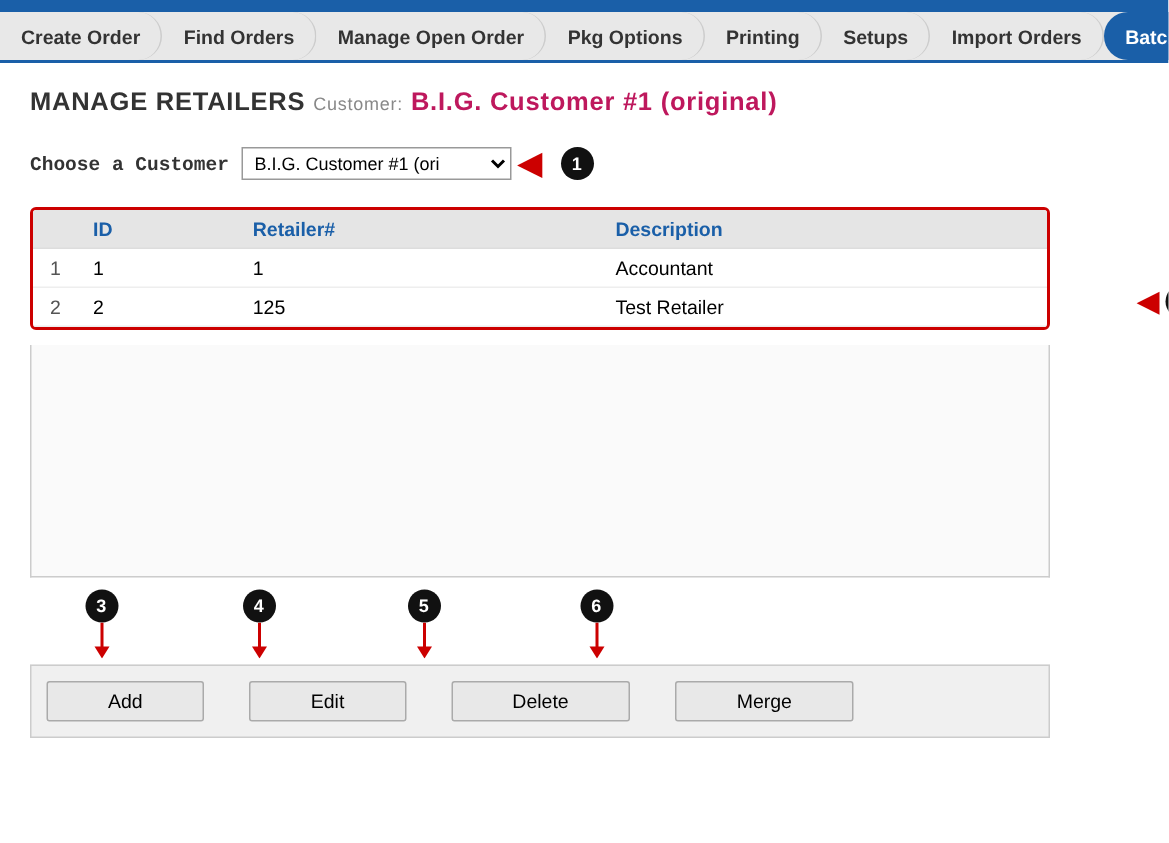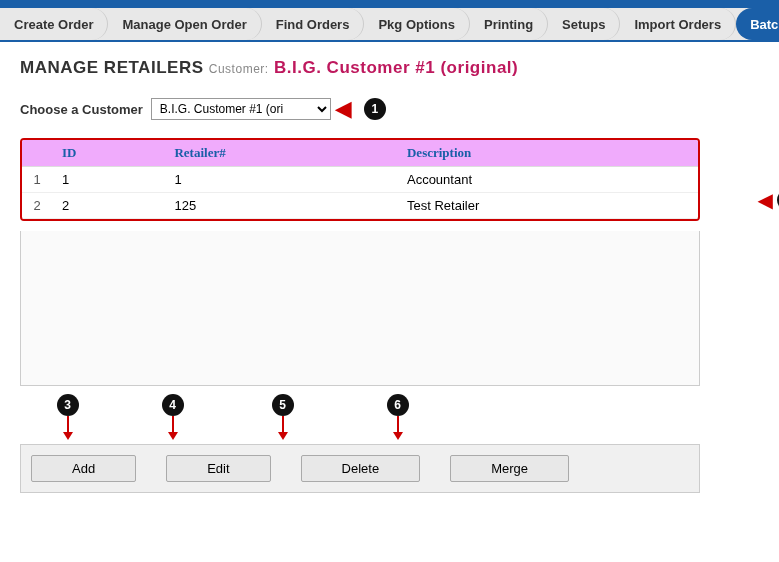--- a/index.html
+++ b/index.html
@@ -71,20 +71,21 @@
       color: #888;
       font-weight: normal;
       font-variant: normal;
       text-transform: none;
       font-size: 12px;
     }
     .chooser-label {
       font-weight: bold;
       color: #333;
       font-size: 13px;
+      font-family: Liberation Mono, monospace;
     }
     .chooser-select {
       border: 1px solid #999;
       padding: 2px 4px;
       font-size: 12px;
       width: 180px;
       background: #fff;
       cursor: pointer;
     }
 
@@ -96,22 +97,21 @@
       margin-bottom: 10px;
       overflow: hidden;
     }
 
     .retailer-table {
       width: 100%;
       border-collapse: collapse;
       font-size: 13px;
     }
     .retailer-table thead tr {
-      background: #f0abfc;
-      font-family: Liberation Serif, serif;
+      background: #e5e5e5;
     }
     .retailer-table th {
       padding: 5px 10px;
       text-align: left;
       font-weight: bold;
       color: #1a5fa8;
       border-bottom: 1px solid #ddd;
       font-size: 13px;
     }
     .retailer-table th:first-child { width: 30px; text-align: center; }
@@ -156,22 +156,22 @@
       font-weight: bold;
     }
   </style>
 </head>
 <body>
 
 <div class="top-bar"></div>
 
 <div class="nav-bar">
   <div class="nav-item">Create Order</div>
+  <div class="nav-item">Find Orders</div>
   <div class="nav-item">Manage Open Order</div>
-  <div class="nav-item">Find Orders</div>
   <div class="nav-item">Pkg Options</div>
   <div class="nav-item">Printing</div>
   <div class="nav-item">Setups</div>
   <div class="nav-item">Import Orders</div>
   <div class="nav-item batch">Batch</div>
 </div>
 
 <div class="main-content">
 
   <div class="page-title">

